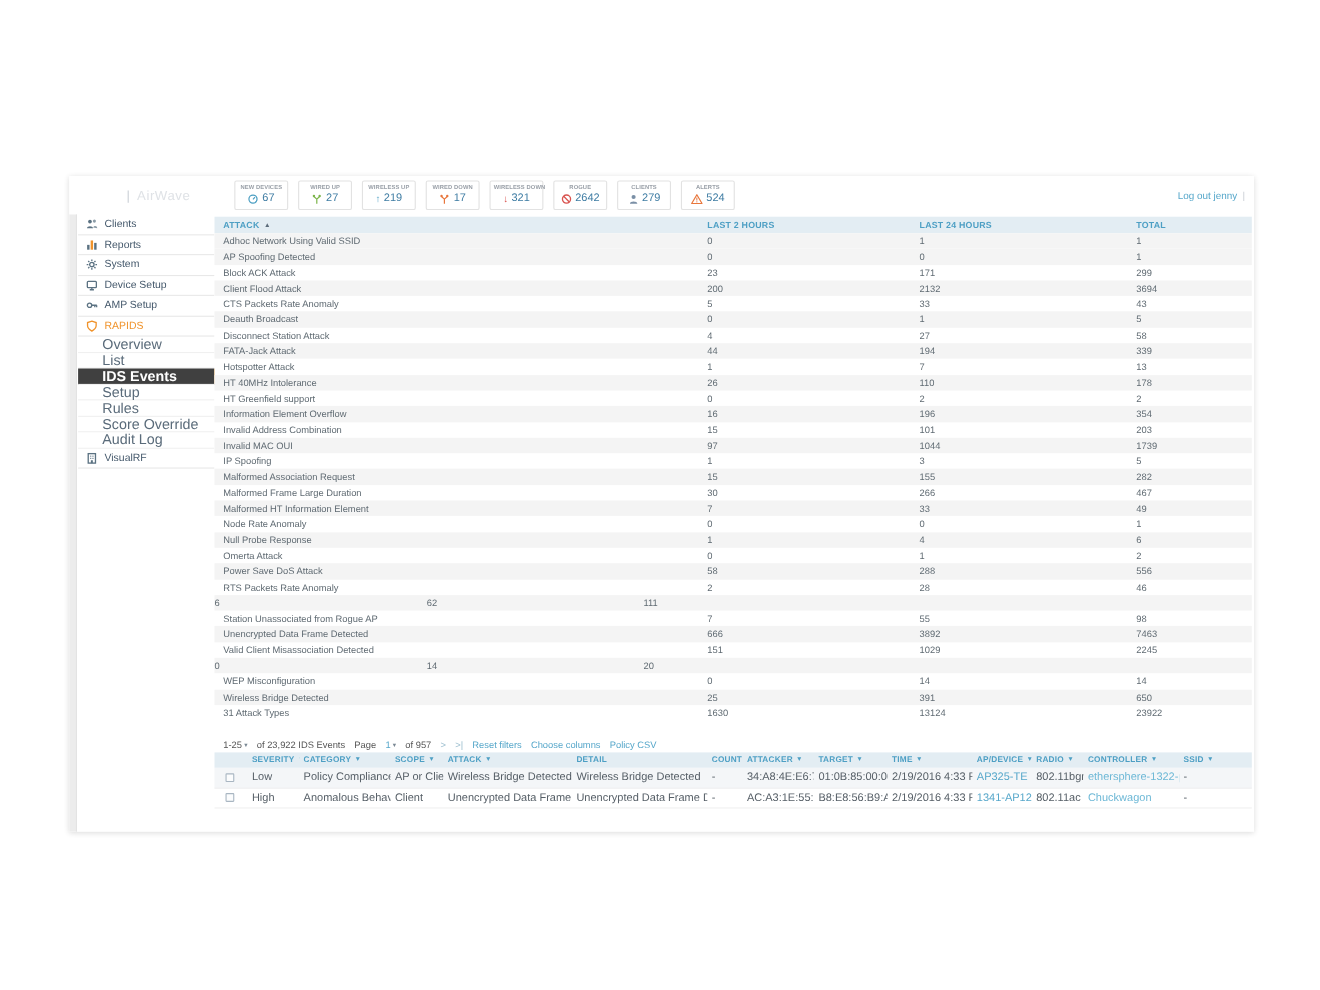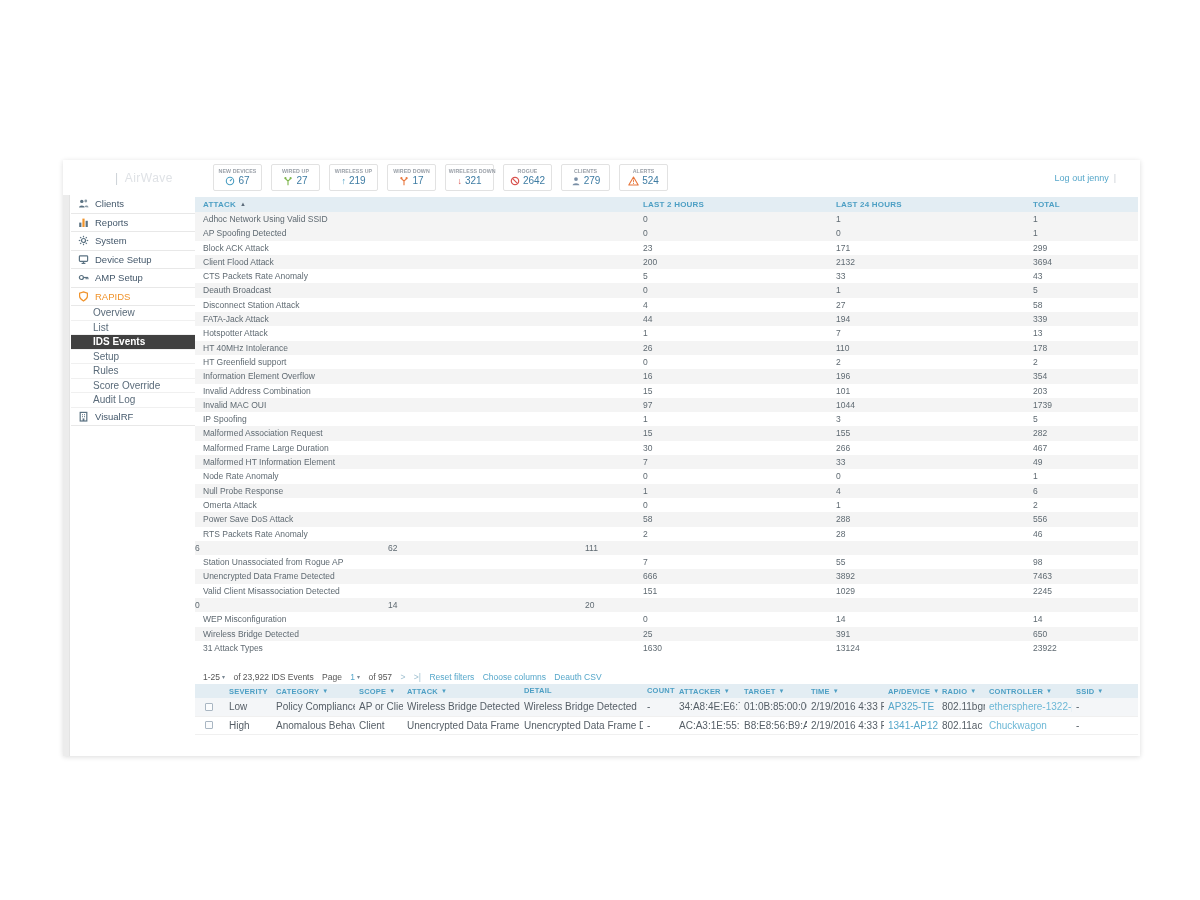--- a/index.html
+++ b/index.html
@@ -1,39 +1,39 @@
 <!DOCTYPE html>
 <html><head>
 <meta charset="utf-8">
 <style>
   * { box-sizing: border-box; margin: 0; padding: 0; }
   html,body { width:1200px; height:900px; background:#ffffff; font-family:"Liberation Sans","DejaVu Sans",sans-serif; }
   .app { position:absolute; left:63px; top:160px; width:1077px; height:596px; background:#fff; box-shadow:0 1px 5px rgba(0,0,0,0.14); }
 
   
-  .app-header { position:absolute; top:0; left:0; right:16px; height:35px; background:#fff; }
+  .app-header { position:absolute; top:0; left:0; right:0; height:35px; background:#fff; }
   .logo { position:absolute; left:52px; top:11px; font-size:12px; color:#dfe2e6; letter-spacing:0.5px; }
   .logo-bar { color:#ccd1d7; margin-right:6px; }
   .stats { position:absolute; left:150px; top:4px; display:flex; gap:9px; }
   .stat-box { width:49px; height:27px; border:1px solid #e2e2e2; border-radius:2px; background:#fff; text-align:center; cursor:pointer; }
   .stat-label { font-size:6px; font-weight:bold; color:#9aa0a8; letter-spacing:0.1px; margin-top:3px; white-space:nowrap; transform:scale(0.88); }
   .stat-value { font-size:10px; color:#3e7ca3; margin-top:1px; display:flex; justify-content:center; align-items:center; gap:3px; }
   .stat-icon { display:inline-flex; align-items:center; }
   .stat-icon .glyph { font-size:9px; font-weight:bold; }
   .logout { position:absolute; right:8px; top:13px; font-size:9px; }
   .logout-link { color:#56a7ca; cursor:pointer; }
   .logout-sep { color:#c9ced4; margin-left:5px; }
 
   
   .sidebar { position:absolute; top:35px; left:0; width:132px; bottom:0; background:#fff; }
   .sidebar-strip { position:absolute; left:0; top:0; bottom:0; width:7px; background:#ececec; border-right:1px solid #e3e3e3; }
   .sidebar-items { position:absolute; left:8px; right:0; top:0; }
   .side-item { position:relative; height:18.5px; border-bottom:1px solid #e8e8e8; font-size:9.5px; color:#44586b; padding-left:7px; display:flex; align-items:center; gap:6px; cursor:pointer; white-space:nowrap; }
   .side-icon { display:inline-flex; align-items:center; color:#5b7282; width:11px; }
-  .side-sub { position:relative; height:14.5px; border-bottom:1px solid #f0f0f0; font-size:10px; color:#5a6b7a; padding-left:22px; display:flex; align-items:center; cursor:pointer; white-space:nowrap; }
+  .side-sub { position:relative; height:14.5px; border-bottom:1px solid #f0f0f0; font-size:13px; color:#5a6b7a; padding-left:22px; display:flex; align-items:center; cursor:pointer; white-space:nowrap; }
   .side-sub.active { background:#404040; color:#ffffff; font-weight:bold; }
   .side-sub.active::after { content:''; position:absolute; right:-6px; top:50%; margin-top:-7px; width:0; height:0;
       border-left:6px solid #f89c1c; border-top:7px solid transparent; border-bottom:7px solid transparent; }
 
   
   .main { position:absolute; left:132px; top:35px; right:0; bottom:0; background:#fff; }
 
   
   .t1 { position:absolute; left:0; top:2px; width:943px; }
   .t1-header { display:flex; height:15px; line-height:15px; background:#e3edf3; font-size:8px; font-weight:bold; color:#4d9fc4; letter-spacing:0.2px; }
@@ -493,21 +493,21 @@
     <div class="pagination">
       <span class="pg-range"><span>1-25</span><span class="pg-caret">▾</span></span>
       <span>of 23,922 IDS Events</span>
       <span>Page</span>
       <span class="pg-page"><span>1</span><span class="pg-caret">▾</span></span>
       <span>of 957</span>
       <span class="pg-nav">&gt;</span>
       <span class="pg-nav">&gt;|</span>
       <span class="pg-link">Reset filters</span>
       <span class="pg-link">Choose columns</span>
-      <span class="pg-link">Deauth CSV</span>
+      <span class="pg-link">Policy CSV</span>
     </div>
 
     <div class="t2">
       <div class="t2-header">
           <div class="col-cb"></div>
           <div class="t2-hcell col-severity"><span>SEVERITY</span><span class="caret">▼</span></div>
           <div class="t2-hcell col-category"><span>CATEGORY</span><span class="caret">▼</span></div>
           <div class="t2-hcell col-scope"><span>SCOPE</span><span class="caret">▼</span></div>
           <div class="t2-hcell col-attack"><span>ATTACK</span><span class="caret">▼</span></div>
           <div class="t2-hcell col-detail"><span>DETAIL</span></div>

